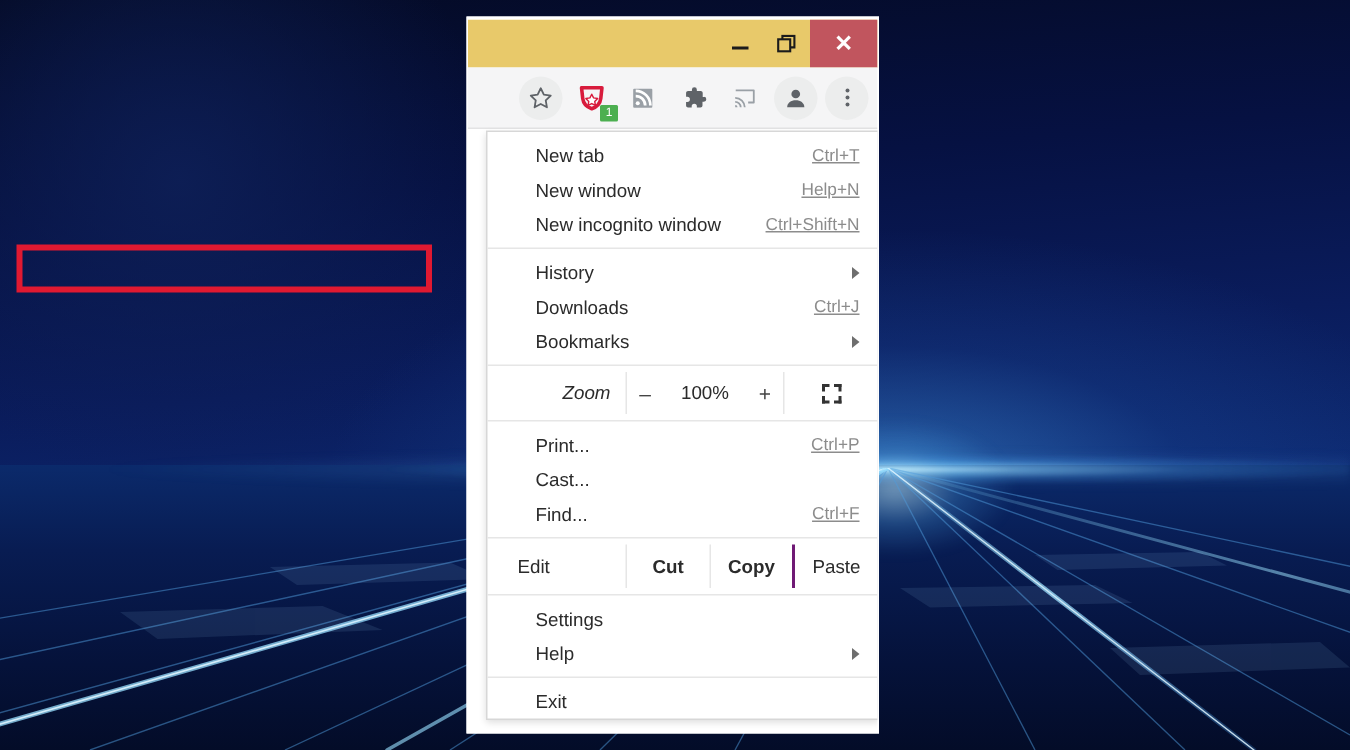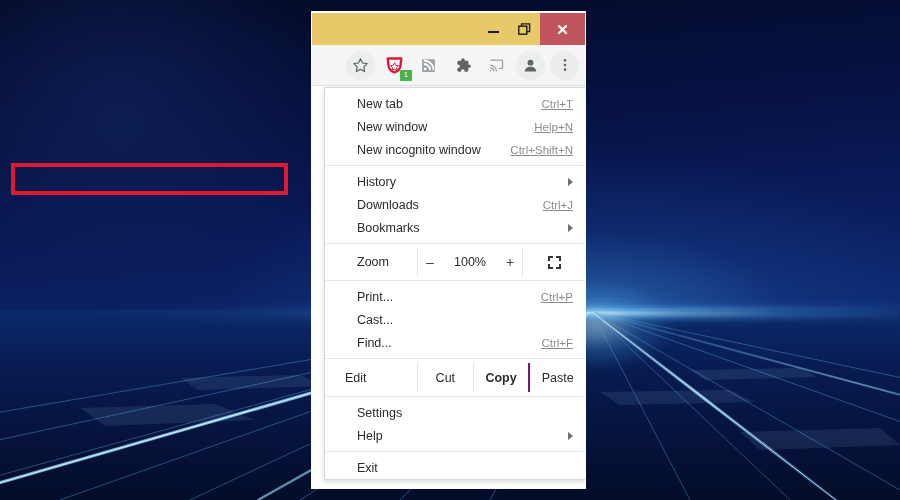--- a/index.html
+++ b/index.html
@@ -198,22 +198,23 @@
     display: flex;
     align-items: stretch;
     height: 28px;
     font-size: 12.5px;
     color: #2b2b2b;
   }
   .zoomrow .zl {
     width: 92px;
     display: flex;
     align-items: center;
-    padding-left: 32px;
+    padding-left: 50px;
     box-sizing: border-box;
+    font-style: italic;
   }
   .zoomrow .zctl {
     flex: 1;
     display: flex;
     align-items: center;
     justify-content: center;
     gap: 16px;
     border-left: 1px solid #e6e6e6;
     border-right: 1px solid #e6e6e6;
   }
@@ -249,21 +250,21 @@
     color: #2b2b2b;
   }
   .editrow > div {
     display: flex;
     align-items: center;
     justify-content: center;
     cursor: default;
     text-align: center;
   }
   .editrow .e-edit { width: 92px; padding-left: 20px; box-sizing: border-box; justify-content: flex-start; }
-  .editrow .e-cut  { flex: 1; border-left: 1px solid #e6e6e6; }
+  .editrow .e-cut  { flex: 1; border-left: 1px solid #e6e6e6; font-weight: bold; }
   .editrow .e-copy { flex: 1; border-left: 1px solid #e6e6e6; font-weight: bold; }
   .editrow .e-paste{ flex: 1; border-left: 2px solid #701a75; }
 
   
   .hl-box {
     position: absolute;
     left: 11px;
     top: 163px;
     width: 277px;
     height: 32px;

